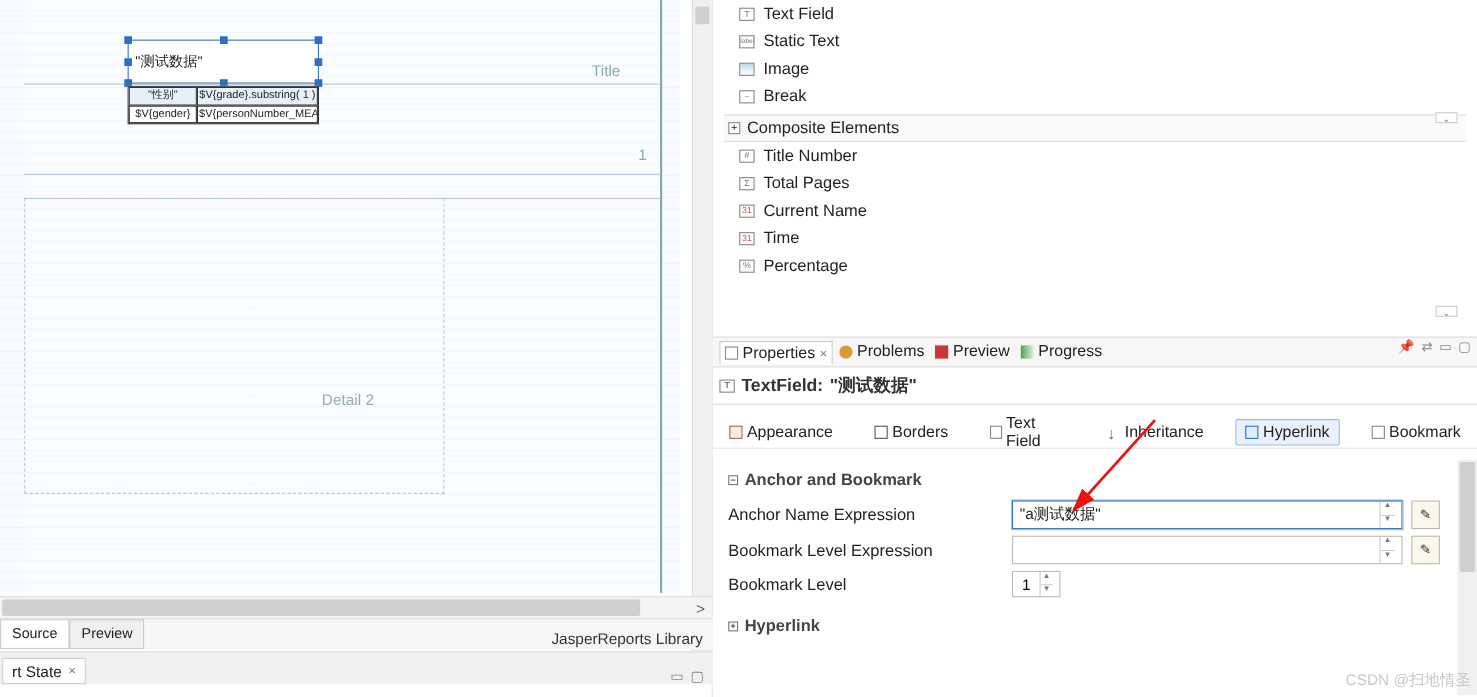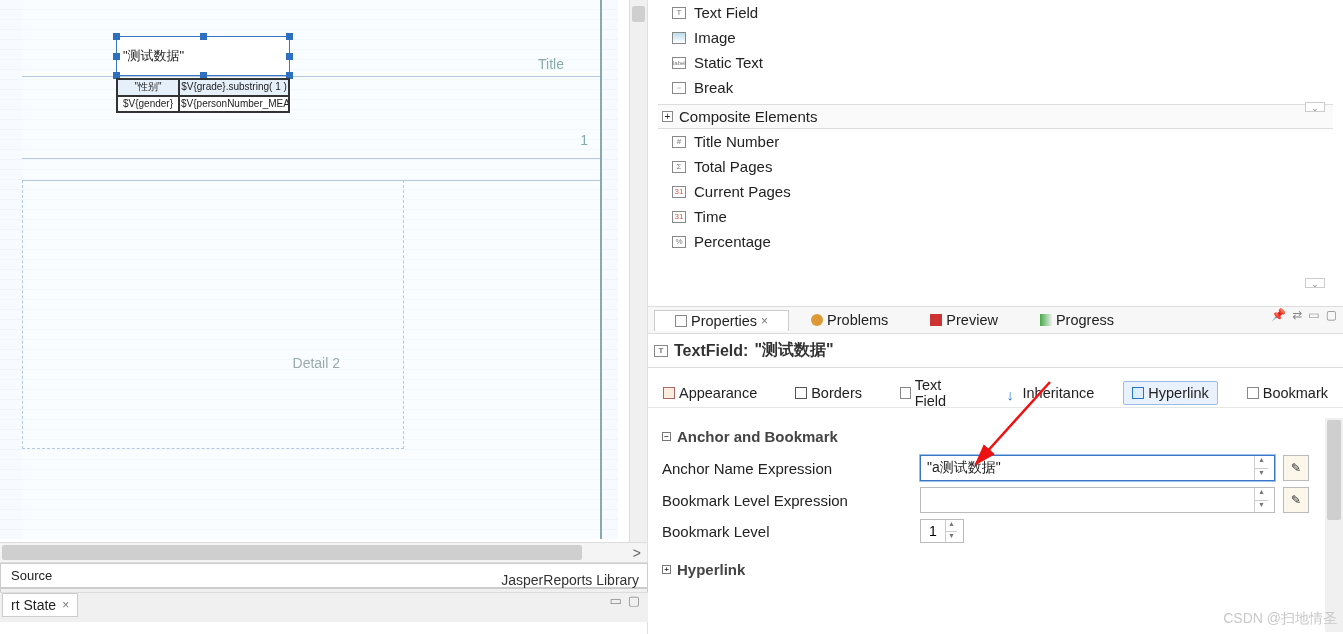--- a/index.html
+++ b/index.html
@@ -20,36 +20,36 @@
 .h-l{left:-4px;top:50%;margin-top:-3px}.h-r{right:-4px;top:50%;margin-top:-3px}
 .mini-table { position: absolute; left: 94px; top: 78px; width: 174px; border: 1px solid #333; background: #fff; font-size: 10px; display: grid; grid-template-columns: 62px 1fr; }
 .mini-table > div { border: 0.5px solid #333; text-align: center; padding: 2px 1px; line-height: 1.05; overflow: hidden; }
 .mini-table .hdr { background: #e6f0fa; }
 .left-region { position: absolute; left: 0; top: 180px; width: 382px; bottom: 90px; border: 1px dashed #b5c8dd; }
 .vscroll { position: absolute; right: 0; top: 0; width: 18px; bottom: 30px; background: #f0f0f0; border-left: 1px solid #ddd; }
 .vscroll .thumb { position: absolute; top: 6px; left: 2px; right: 2px; height: 16px; background: #cfcfcf; border-radius: 2px; }
 .hscroll { position: absolute; left: 0; right: 0; bottom: 72px; height: 20px; background: #f4f4f4; border-top: 1px solid #ddd; display: flex; align-items: center; }
 .hscroll .thumb { position: absolute; left: 2px; top: 2px; bottom: 2px; width: 580px; background: #cfcfcf; border-radius: 2px; }
 .hscroll .arrow { margin-left: auto; padding: 0 6px; color: #666; }
-.tabs-bottom { position: absolute; left: 0; bottom: 44px; height: 28px; display: flex; align-items: stretch; background: #f6f6f6; width: 648px; border-top: 1px solid #ddd; flex-direction: column; }
+.tabs-bottom { position: absolute; left: 0; bottom: 44px; height: 28px; display: flex; align-items: stretch; background: #f6f6f6; width: 648px; border-top: 1px solid #ddd; }
 .tab-b { padding: 4px 10px; border: 1px solid #ccc; background: #fff; font-size: 13px; }
 .tab-b.inactive { background: #f0f0f0; }
 .lib-label { position: absolute; right: 8px; bottom: 46px; font-size: 14px; color: #333; }
-.state-bar { position: absolute; left: 0; bottom: 12px; height: 30px; width: 648px; background: #f0f0f0; border-top: 1px solid #ddd; display: flex; align-items: flex-start; }
+.state-bar { position: absolute; left: 0; bottom: 12px; height: 30px; width: 648px; background: #f0f0f0; border-top: 1px solid #ddd; display: flex; align-items: flex-end; }
 .state-tab { background: #fff; border: 1px solid #ccc; padding: 3px 8px; display: flex; align-items: center; gap: 6px; margin-left: 2px; }
 .close-x { color: #777; font-size: 12px; }
 .state-icons { margin-left: auto; display: flex; gap: 6px; padding-right: 8px; color: #888; font-size: 13px; }
 .palette { position: absolute; left: 10px; top: 0; right: 10px; height: 300px; overflow: hidden; }
 .pal-item { display: flex; align-items: center; gap: 8px; padding: 4px 14px; font-size: 15px; cursor: pointer; }
 .pal-icon { width: 14px; height: 12px; border: 1px solid #888; background: #fff; display: inline-block; font-size: 8px; line-height: 10px; text-align: center; color: #777; }
 .pal-header { display: flex; align-items: center; gap: 6px; padding: 3px 4px; font-size: 15px; border-top: 1px solid #ddd; border-bottom: 1px solid #ddd; background: #fafafa; margin-top: 4px; }
 .pal-expander { width: 11px; height: 11px; border: 1px solid #888; text-align: center; line-height: 9px; font-size: 10px; background: #fff; }
 .pal-chevron { position: absolute; right: 8px; width: 20px; height: 10px; border: 1px solid #ccc; background: #fff; text-align: center; font-size: 9px; color: #888; }
 .views-bar { position: absolute; left: 0; top: 306px; right: 0; height: 28px; background: #f7f7f7; border-top: 1px solid #ddd; border-bottom: 1px solid #ddd; display: flex; align-items: center; padding: 0 6px; gap: 2px; }
-.view-tab { display: flex; align-items: center; gap: 4px; padding: 2px 20px; font-size: 14.5px; cursor: pointer; }
+.view-tab { display: flex; align-items: center; gap: 4px; padding: 2px 4px; font-size: 14.5px; cursor: pointer; }
 .view-tab.active { background: #fff; border-top: 1px solid #ccc; border-left: 1px solid #ccc; border-right: 1px solid #ccc; }
 .vt-icon { width: 12px; height: 12px; display: inline-block; }
 .tf-header { position: absolute; left: 0; top: 334px; right: 0; height: 34px; display: flex; align-items: center; border-bottom: 1px solid #ddd; padding: 0 6px; gap: 8px; }
 .tf-title { font-size: 16px; font-weight: bold; display: flex; align-items: center; gap: 6px; color: #333; }
 .search-input { flex: 1; height: 26px; border: 1px solid #6aa0e6; border-top: 1px solid #3a76c4; padding: 0 8px; font-size: 15px; color: #2a6bc6; font-style: italic; outline: none; }
 .prop-tabs { position: absolute; left: 0; top: 378px; right: 0; height: 30px; display: flex; align-items: center; padding: 0 6px; gap: 20px; border-bottom: 1px solid #e6e6e6; }
 .ptab { display: flex; align-items: center; gap: 4px; padding: 3px 8px; font-size: 14.5px; cursor: pointer; border: 1px solid transparent; }
 .ptab.active { background: #e9f1fc; border: 1px solid #9cbce6; border-radius: 2px; }
 .pt-icon { width: 12px; height: 12px; display: inline-block; }
 .props-area { position: absolute; left: 0; top: 416px; right: 20px; bottom: 0; padding: 6px 14px; }
@@ -129,26 +129,26 @@
   </div>
 </div>
 
 <div class="right-pane">
   <div class="palette">
     <div class="pal-item">
         <span class="pal-icon">T</span>
         <span>Text Field</span>
       </div>
     <div class="pal-item">
+        <span class="pal-icon" style="font-size:6px">label</span>
+        <span>Static Text</span>
+      </div>
+    <div class="pal-item">
         <span class="pal-icon" style="background:linear-gradient(#bde,#fff)"></span>
         <span>Image</span>
-      </div>
-    <div class="pal-item">
-        <span class="pal-icon" style="font-size:6px">label</span>
-        <span>Static Text</span>
       </div>
     <div class="pal-item">
         <span class="pal-icon">⎯</span>
         <span>Break</span>
       </div>
     <span class="pal-chevron" style="top:102px">⌄</span>
 
     <div class="pal-header">
       <span class="pal-expander">+</span>
       <span>Composite Elements</span>
@@ -156,21 +156,21 @@
     <div class="pal-item">
         <span class="pal-icon">#</span>
         <span>Title Number</span>
       </div>
     <div class="pal-item">
         <span class="pal-icon">Σ</span>
         <span>Total Pages</span>
       </div>
     <div class="pal-item">
         <span class="pal-icon" style="color:#c55">31</span>
-        <span>Current Pages</span>
+        <span>Current Name</span>
       </div>
     <div class="pal-item">
         <span class="pal-icon" style="color:#c55">31</span>
         <span>Time</span>
       </div>
     <div class="pal-item">
         <span class="pal-icon">%</span>
         <span>Percentage</span>
       </div>
     <span class="pal-chevron" style="top:278px">⌄</span>

